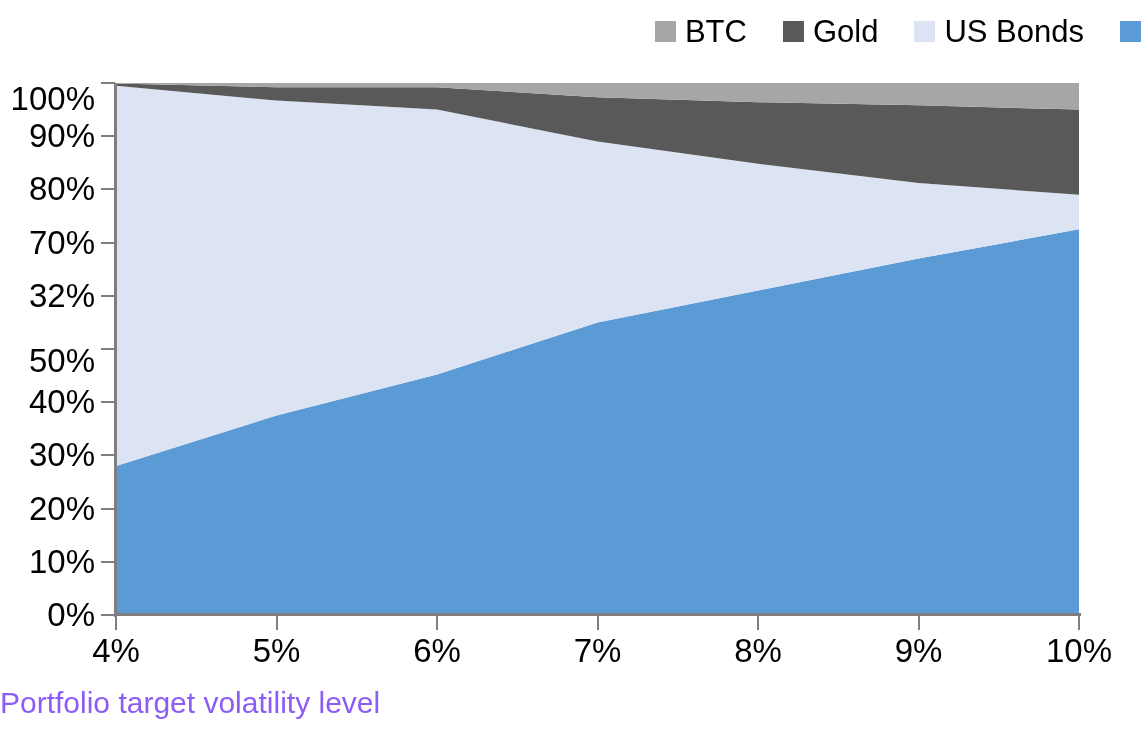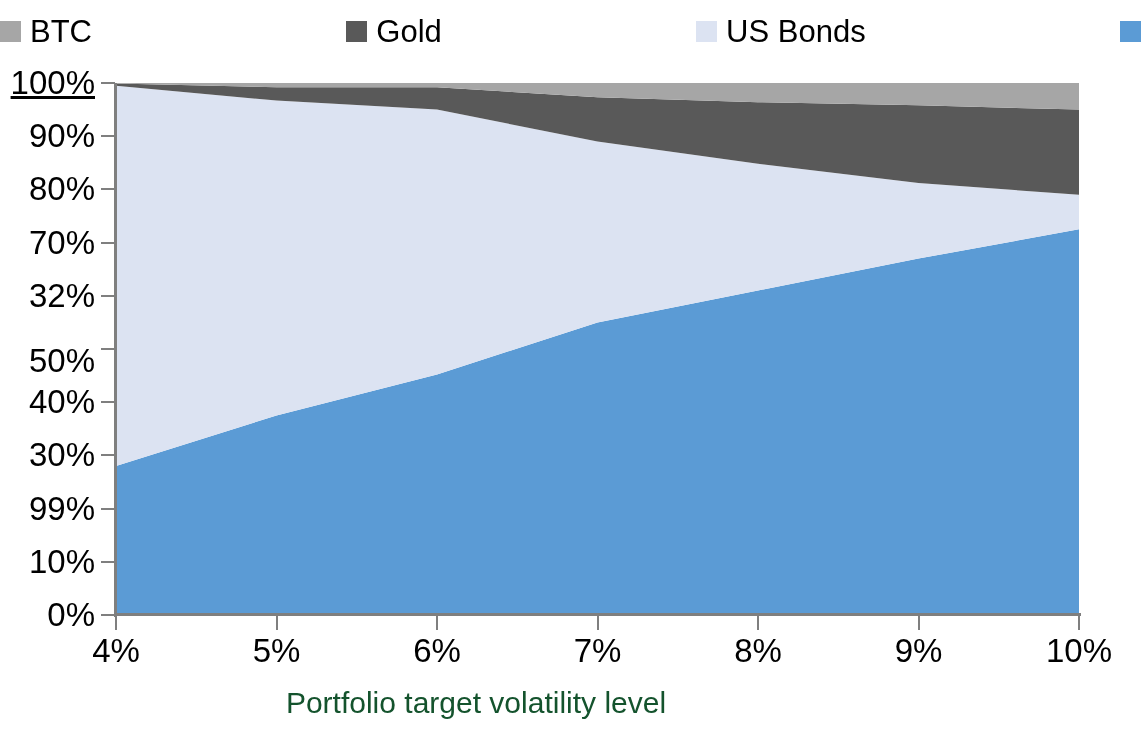--- a/index.html
+++ b/index.html
@@ -21,22 +21,22 @@
 
   
   .legend {
     position: absolute;
     left: 0;
     top: 8px;
     width: 1141px;
     height: 46px;
     display: flex;
     align-items: center;
-    justify-content: space-between;
-    gap: 25px;
+    justify-content: flex-end;
+    gap: 36px;
   }
   .legend-item {
     display: flex;
     align-items: center;
     gap: 9px;
   }
   .legend-swatch {
     width: 21px;
     height: 21px;
     display: block;
@@ -113,24 +113,24 @@
     text-align: center;
     white-space: nowrap;
     transform: translateX(-50%);
   }
 
   .axis-title-x {
     position: absolute;
     left: 0;
     top: 688px;
     width: 952px;
-    text-align: center;
+    text-align: left;
     font-size: 30px;
     line-height: 30px;
-    color: #14532d;
+    color: #8b5cf6;
   }
 </style>
 </head>
 <body>
 
 <div id="chart-root">
 
   <div class="legend">
     <div class="legend-item">
       <span class="legend-swatch" style="background: rgb(166, 166, 166);"></span>
@@ -160,37 +160,37 @@
 
   <div class="axis-line-y"></div>
   <div class="axis-line-x"></div>
 
   <div id="y-axis-group">
       <div class="ytick" style="top: 614px;"></div>
       <div class="ylabel" style="top: 598px;">0%</div>
       <div class="ytick" style="top: 560.8px;"></div>
       <div class="ylabel" style="top: 544.8px;">10%</div>
       <div class="ytick" style="top: 507.6px;"></div>
-      <div class="ylabel" style="top: 491.6px;">99%</div>
+      <div class="ylabel" style="top: 491.6px;">20%</div>
       <div class="ytick" style="top: 454.4px;"></div>
       <div class="ylabel" style="top: 438.4px;">30%</div>
       <div class="ytick" style="top: 401.2px;"></div>
       <div class="ylabel" style="top: 385.2px; margin-left: 37px;">40%</div>
       <div class="ytick" style="top: 348px;"></div>
       <div class="ylabel" style="top: 344px;">50%</div>
       <div class="ytick" style="top: 294.8px;"></div>
       <div class="ylabel" style="top: 278.8px;">32%</div>
       <div class="ytick" style="top: 241.6px;"></div>
       <div class="ylabel" style="top: 225.6px;">70%</div>
       <div class="ytick" style="top: 188.4px;"></div>
       <div class="ylabel" style="top: 172.4px;">80%</div>
       <div class="ytick" style="top: 135.2px;"></div>
       <div class="ylabel" style="top: 119.2px;">90%</div>
       <div class="ytick" style="top: 82px;"></div>
-      <div class="ylabel" style="top: 66px; text-decoration: underline;">100%</div>
+      <div class="ylabel" style="top: 82px;">100%</div>
     </div>
   <div id="x-axis-group">
       <div class="xtick" style="left: 115px;"></div>
       <div class="xlabel" style="left: 116px;">4%</div>
       <div class="xtick" style="left: 275.5px;"></div>
       <div class="xlabel" style="left: 276.5px;">5%</div>
       <div class="xtick" style="left: 436px;"></div>
       <div class="xlabel" style="left: 437px;">6%</div>
       <div class="xtick" style="left: 596.5px;"></div>
       <div class="xlabel" style="left: 597.5px;">7%</div>

